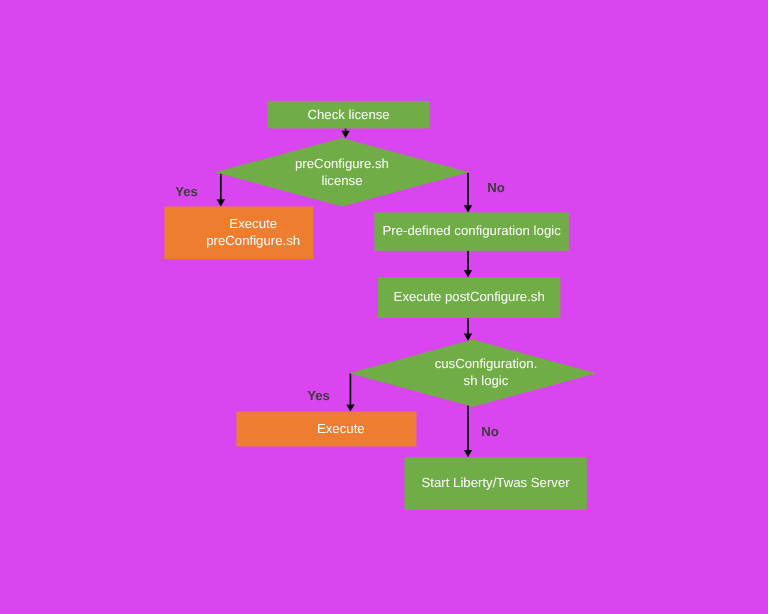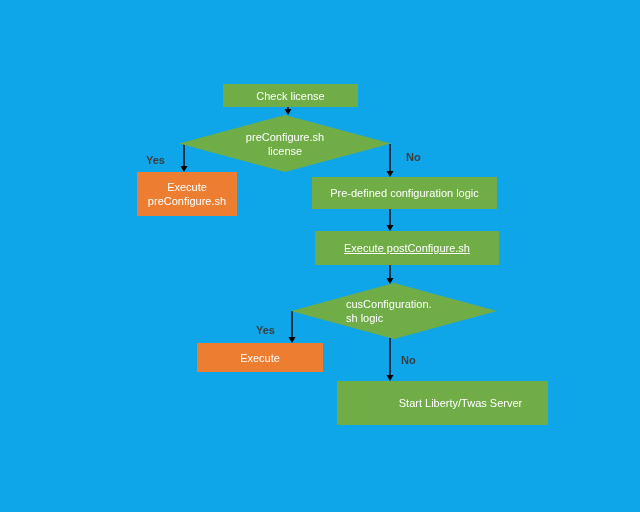--- a/index.html
+++ b/index.html
@@ -5,65 +5,65 @@
   html, body {
     margin: 0;
     padding: 0;
     background: #ffffff;
     font-family: "Liberation Sans", sans-serif;
   }
   #canvas {
     position: relative;
     width: 640px;
     height: 512px;
-    background: #0ea5e9;
+    background: #d946ef;
     overflow: hidden;
   }
   .node {
     position: absolute;
     display: flex;
     align-items: center;
     justify-content: center;
     text-align: center;
     color: #ffffff;
     font-size: 11px;
     line-height: 14px;
   }
   .green  { background: #70ad47; }
-  .orange { background: #ed7d31; }
+  .orange { background: #ed7d31; padding-left: 24px; }
   .diamond {
     clip-path: polygon(50% 0%, 100% 50%, 50% 100%, 0% 50%);
   }
   .diamond .txt { display: block; }
   .txt-left {
-    text-align: left;
+    text-align: center;
     width: 118px;
     margin-left: 22px;
   }
   .edge-label {
     position: absolute;
     font-size: 11px;
     font-weight: 700;
     color: #3d3d3d;
   }
   #connectors {
     position: absolute;
     top: 0;
     left: 0;
     pointer-events: none;
   }
   
   #n-check       { left: 223px; top:  84px; width: 135px; height: 23px; }
   #n-dec1        { left: 179px; top: 115px; width: 212px; height: 57px; }
   #n-exec-pre    { left: 137px; top: 172px; width: 100px; height: 44px; }
-  #n-predefined  { left: 312px; top: 177px; width: 185px; height: 32px; }
-  #n-exec-post   { left: 315px; top: 231px; width: 184px; height: 34px; text-decoration: underline; }
+  #n-predefined  { left: 312px; top: 177px; width: 162px; height: 32px; }
+  #n-exec-post   { left: 315px; top: 231px; width: 152px; height: 34px; }
   #n-dec2        { left: 291px; top: 283px; width: 206px; height: 56px; }
   #n-exec        { left: 197px; top: 343px; width: 126px; height: 29px; }
-  #n-start       { left: 337px; top: 381px; width: 175px; height: 44px; padding-left: 36px; }
+  #n-start       { left: 337px; top: 381px; width: 152px; height: 44px; }
   
   #l-yes1 { left: 146px; top: 154px; }
   #l-no1  { left: 406px; top: 151px; }
   #l-yes2 { left: 256px; top: 324px; }
   #l-no2  { left: 401px; top: 354px; }
 </style>
 </head>
 <body>
 
 <div id="canvas">

